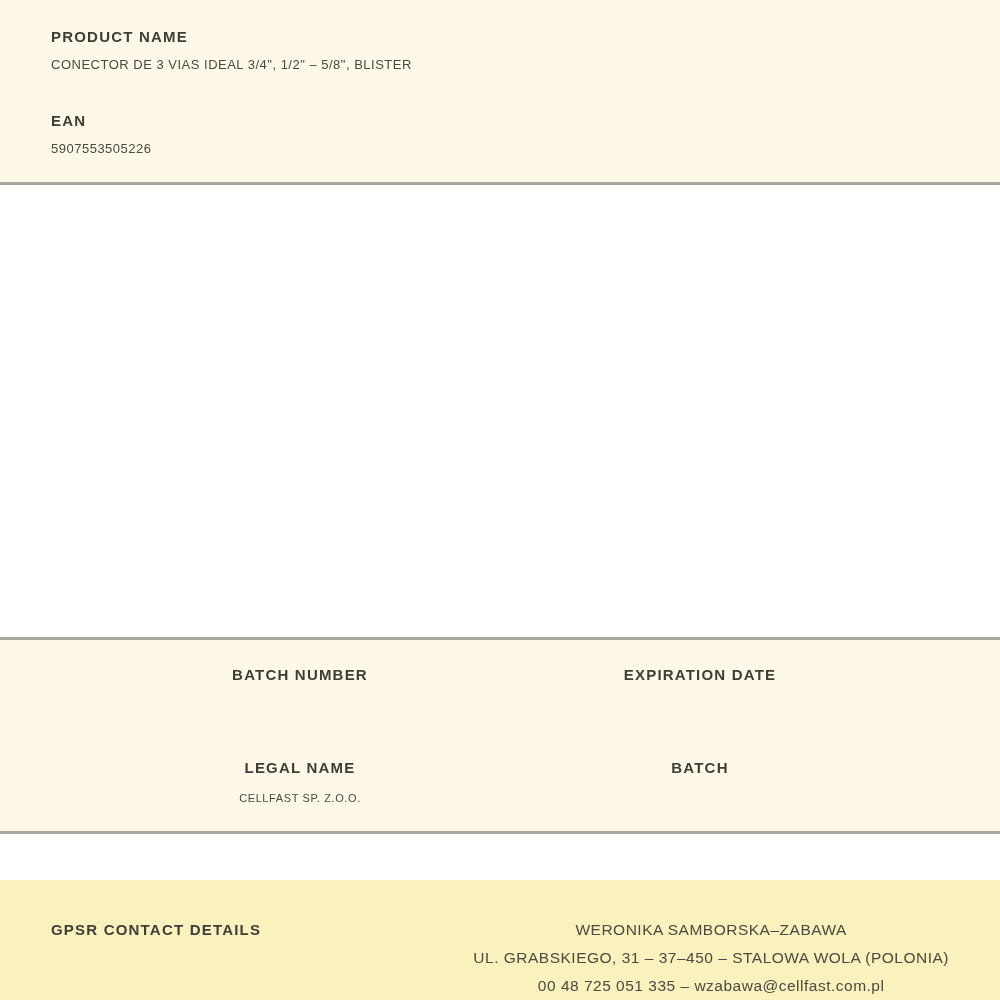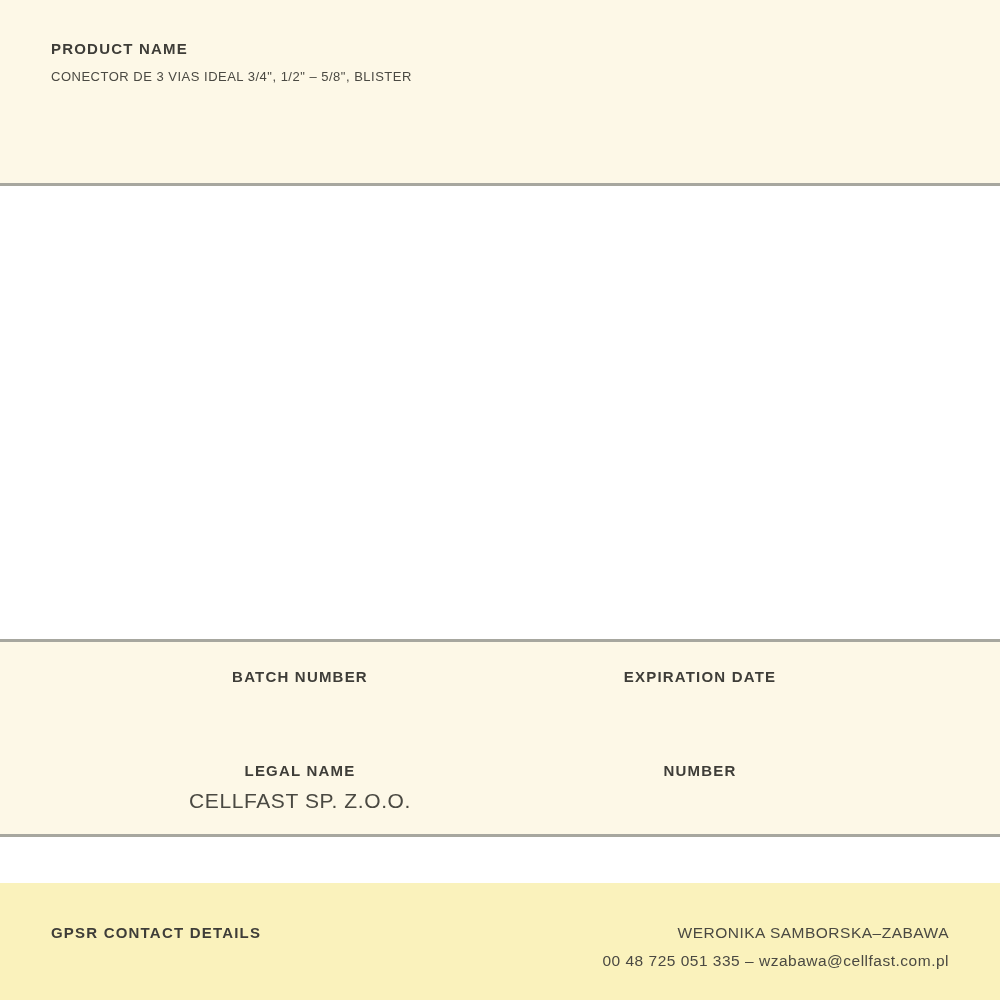--- a/index.html
+++ b/index.html
@@ -25,21 +25,20 @@
     background:var(--cream);
     border-bottom:3px solid var(--border);
     padding:26px 51px 0 51px;
   }
   .field-label{
     font-size:15px;
     font-weight:700;
     letter-spacing:1.2px;
     color:var(--text_dark);
     line-height:22px;
-    margin-top:12px;
   }
   .field-value{
     font-size:13px;
     letter-spacing:0.5px;
     color:var(--text_body);
     line-height:22px;
     margin-top:6px;
   }
   .field + .field{margin-top:34px;}
 
@@ -63,21 +62,21 @@
   }
   .info-cell{text-align:center;}
   .info-cell .cell-label{
     font-size:15px;
     font-weight:700;
     letter-spacing:1.2px;
     color:var(--text_dark);
     line-height:22px;
   }
   .info-cell .cell-value{
-    font-size:21px;
+    font-size:11px;
     letter-spacing:0.6px;
     color:var(--text_body);
     line-height:22px;
     margin-top:8px;
     min-height:22px;
   }
 
   
   .contact{
     flex:1;
@@ -94,55 +93,60 @@
     letter-spacing:1.2px;
     color:var(--text_dark);
     line-height:28px;
   }
   .contact-lines{
     text-align:right;
     font-size:15.5px;
     letter-spacing:0.5px;
     color:var(--text_body);
   }
-  .contact-line{line-height:28px;}
+  .contact-line{line-height:28px;text-align:center;}
 </style>
 </head>
 <body>
 
 <div class="page">
 
   <section class="top">
     <div class="field">
       <div class="field-label">PRODUCT NAME</div>
       <div class="field-value">CONECTOR DE 3 VIAS IDEAL 3/4", 1/2" – 5/8", BLISTER</div>
+    </div>
+    <div class="field">
+      <div class="field-label">EAN</div>
+      <div class="field-value">5907553505226</div>
     </div>
   </section>
 
   <section class="image-area"></section>
 
   <section class="info">
     <div class="info-cell">
       <div class="cell-label">BATCH NUMBER</div>
       <div class="cell-value"></div>
     </div>
     <div class="info-cell">
       <div class="cell-label">EXPIRATION DATE</div>
       <div class="cell-value"></div>
     </div>
     <div class="info-cell">
       <div class="cell-label">LEGAL NAME</div>
       <div class="cell-value">CELLFAST SP. Z.O.O.</div>
     </div>
     <div class="info-cell">
-      <div class="cell-label">NUMBER</div>
+      <div class="cell-label">BATCH</div>
     </div>
   </section>
 
   <section class="contact">
     <div class="contact-heading">GPSR CONTACT DETAILS</div>
     <div class="contact-lines">
       <div class="contact-line">WERONIKA SAMBORSKA–ZABAWA</div>
+      <div class="contact-line">UL. GRABSKIEGO, 31 – 37–450 – STALOWA WOLA (POLONIA)</div>
       <div class="contact-line">00 48 725 051 335 – wzabawa@cellfast.com.pl</div>
     </div>
   </section>
 
 </div>
 
 </body></html>

